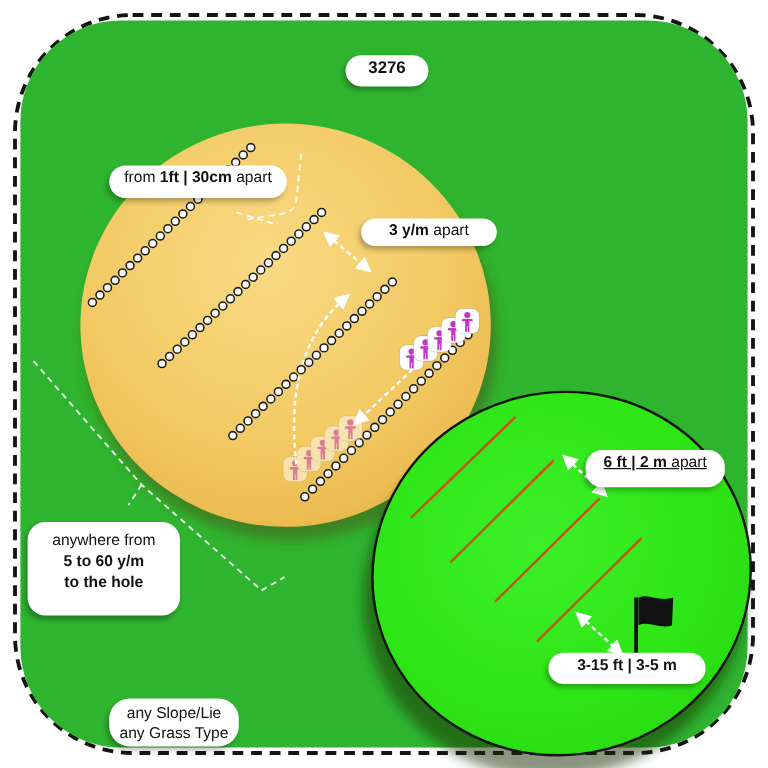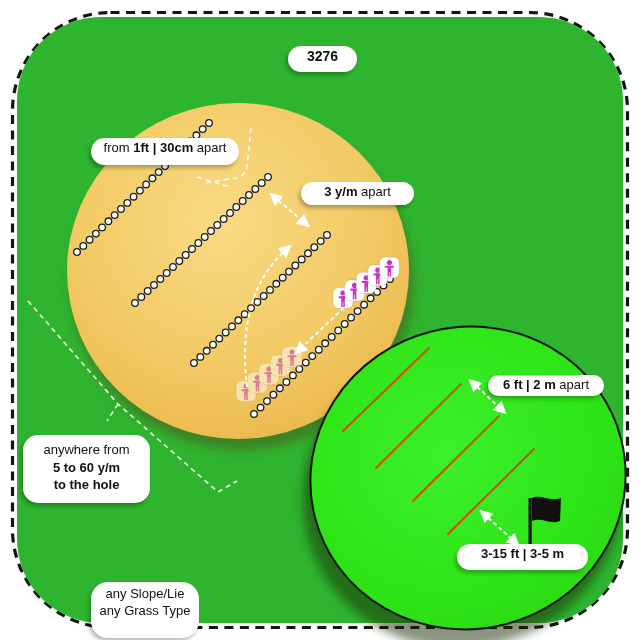--- a/index.html
+++ b/index.html
@@ -11,25 +11,25 @@
   .arrow{fill:none;stroke:#ffffff;stroke-width:2;stroke-dasharray:4 3;stroke-linejoin:round;}
   .decor{fill:none;stroke:rgba(255,255,255,0.88);stroke-width:1.6;stroke-dasharray:5 4;}
   .pill{position:absolute;background:#fff;border-radius:14px;color:#111;
         box-shadow:-2px 3px 4px rgba(0,0,0,0.28);
         display:flex;justify-content:center;text-align:center;
         font-size:13px;box-sizing:border-box;padding:2px 8px;white-space:pre;}
   .pill b{font-weight:700;}
   #badge{left:288px;top:46px;width:69px;height:26px;font-weight:700;font-size:14px;border-radius:13px;}
   #pill-balls{left:91px;top:138px;width:148px;height:27px;}
   #pill-3ym{left:291px;top:182px;width:113px;height:23px;margin-left:10px;}
-  #pill-6ft{left:488px;top:375px;width:116px;height:21px;}
+  #pill-6ft{left:488px;top:375px;width:116px;height:31px;text-decoration:underline;}
   #pill-315{left:457px;top:544px;width:131px;height:26px;}
-  #box-anywhere{left:23px;top:435px;width:127px;height:68px;border-radius:15px;
+  #box-anywhere{left:23px;top:435px;width:127px;height:78px;border-radius:15px;
         display:block;padding:6px 2px;line-height:1.35;white-space:normal;}
-  #pill-slope{left:91px;top:582px;width:108px;height:56px;border-radius:17px;
+  #pill-slope{left:91px;top:582px;width:108px;height:40px;border-radius:17px;
         display:block;padding:4px 2px;line-height:1.3;white-space:normal;}
 </style>
 </head>
 <body>
 
 <div id="stage">
   <svg width="640" height="640" viewBox="0 0 640 640">
     <defs>
       <radialGradient id="sandGrad" cx="45%" cy="35%" r="75%">
         <stop offset="0%" stop-color="#f9da84"></stop>

